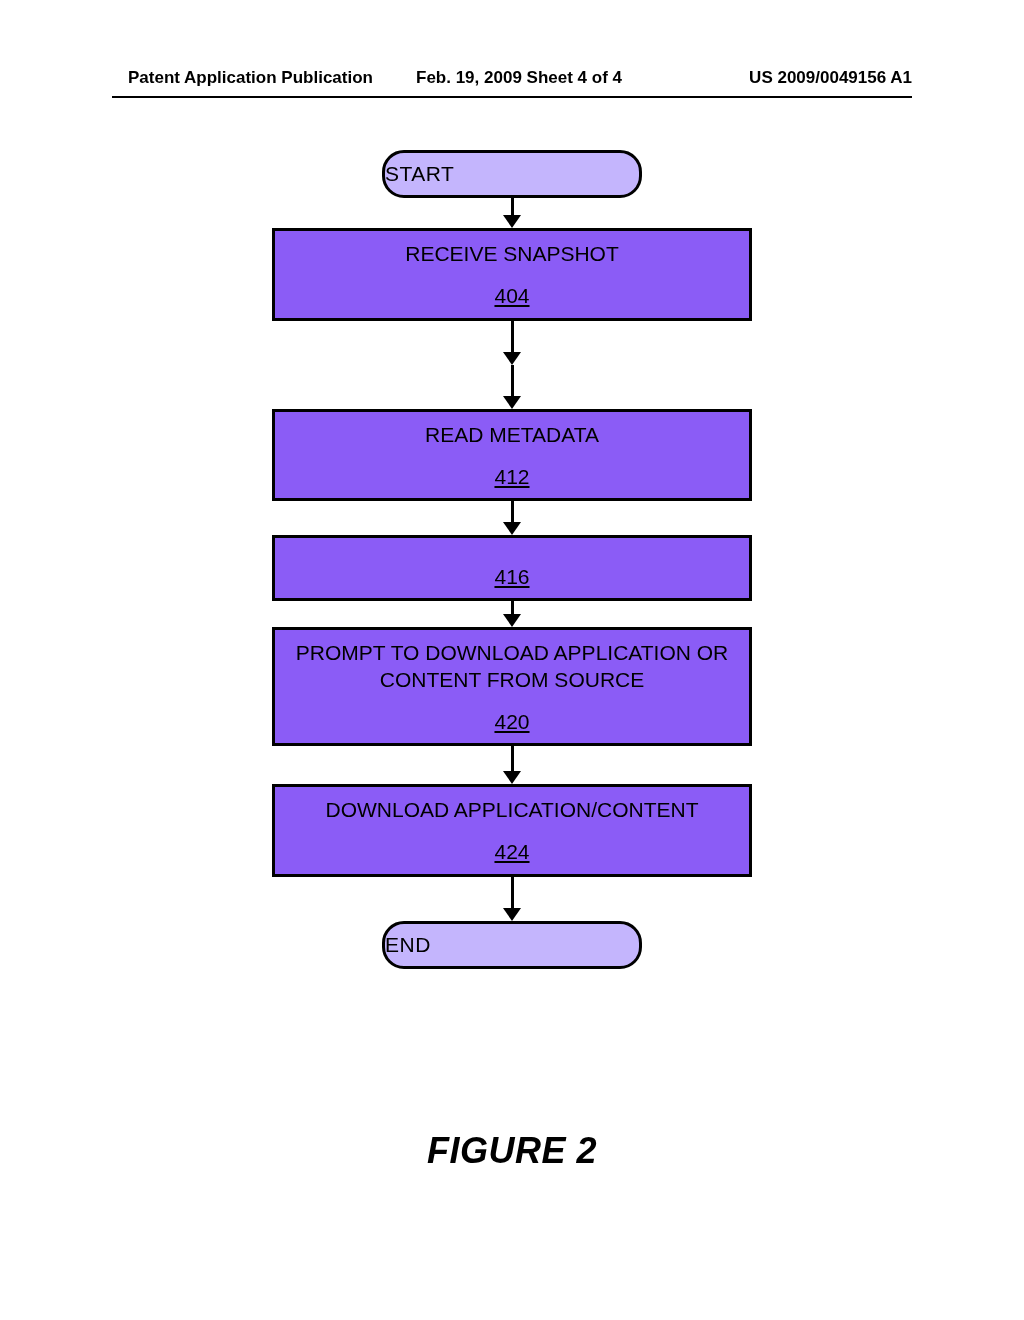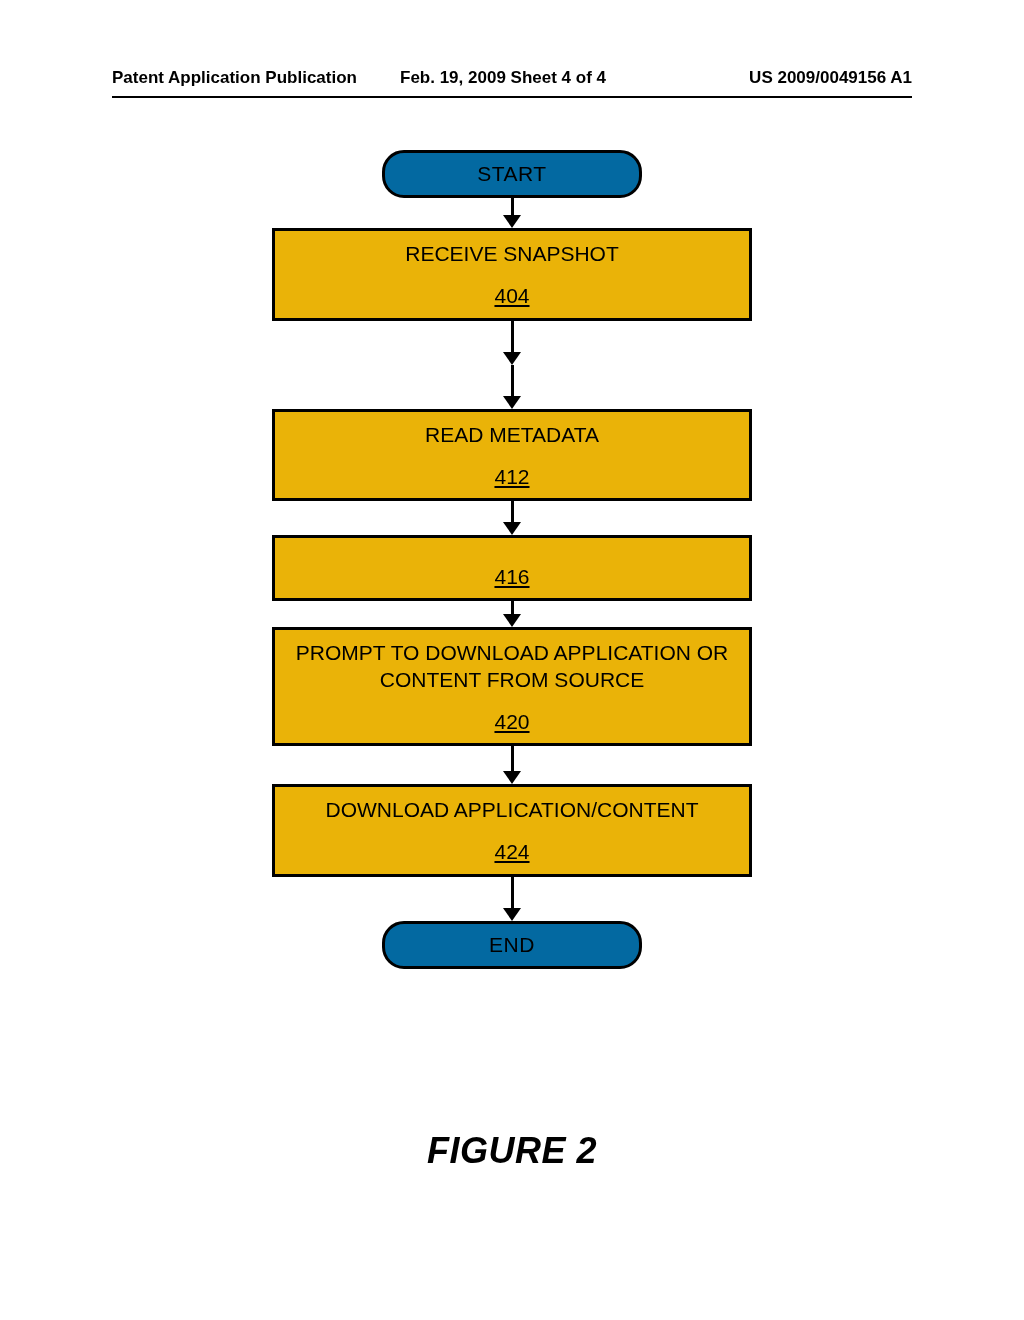--- a/index.html
+++ b/index.html
@@ -22,20 +22,21 @@
     right: 112px;
     top: 96px;
     border-top: 2px solid #000;
   }
   .header-text {
     position: absolute;
     top: 68px;
     font-weight: bold;
     font-size: 17px;
     white-space: nowrap;
+    margin-left: 16px;
   }
   .header-left  { left: 112px; }
   .header-mid   { left: 400px; }
   .header-right { right: 112px; text-align: right; }
 
   .flow {
     position: absolute;
     left: 0; right: 0;
     top: 150px;
     display: flex;
@@ -44,35 +45,34 @@
   }
 
   .terminator {
     box-sizing: border-box;
     width: 260px;
     height: 48px;
     border: 3px solid #000;
     border-radius: 22px;
     display: flex;
     align-items: center;
-    justify-content: center;
     font-size: 21px;
     letter-spacing: 0.5px;
-    background: #0369a1;
+    background: #c4b5fd;
   }
 
   .process {
     box-sizing: border-box;
     width: 480px;
     border: 3px solid #000;
     padding: 10px 12px 8px 12px;
     text-align: center;
     font-size: 21px;
     line-height: 1.25;
-    background: #eab308;
+    background: #8b5cf6;
   }
   .process .ref {
     display: inline-block;
     margin-top: 16px;
     text-decoration: underline;
     font-size: 21px;
   }
 
   .arrow {
     display: flex;

